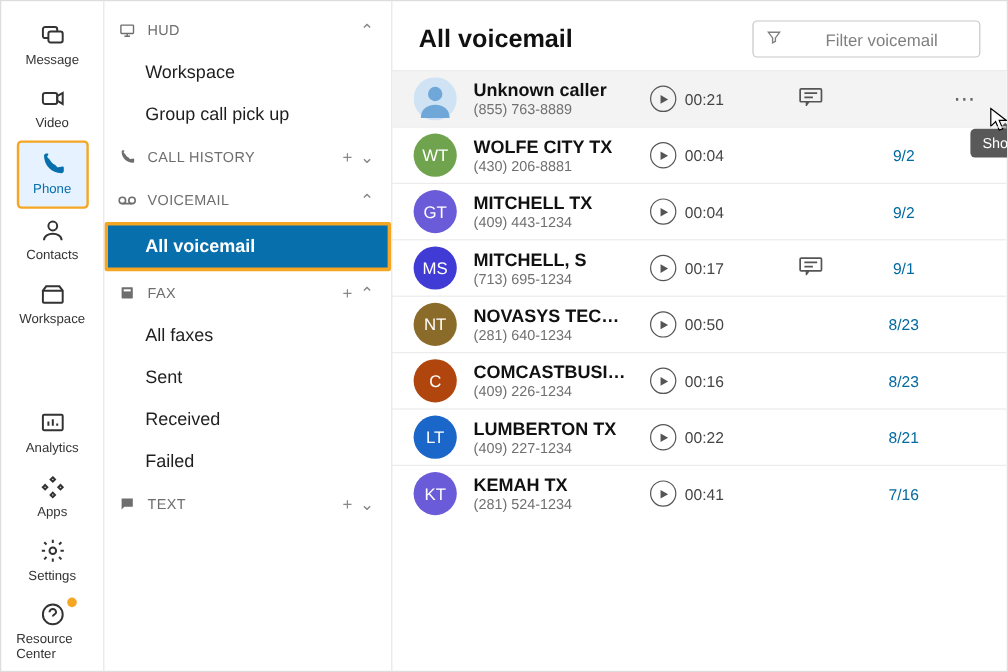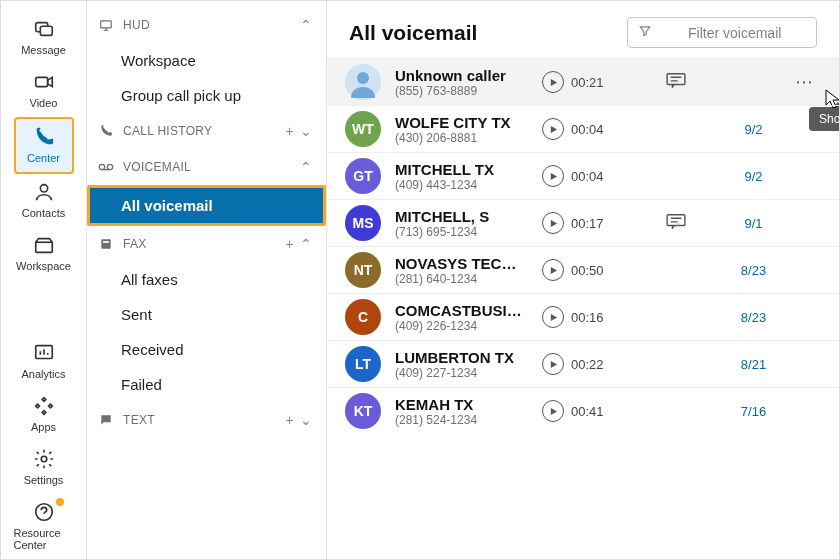--- a/index.html
+++ b/index.html
@@ -27,21 +27,21 @@
   
   .main { flex: 1; display:flex; flex-direction:column; }
   .main-hdr { display:flex; align-items:center; padding: 16px 22px 10px; }
   .main-hdr h1 { font-size: 21px; font-weight:700; flex:1; color:#111; }
   .filter-box { display:flex; align-items:center; border:1px solid #c7c7c7; border-radius:4px; padding:6px 10px; width:190px; color:#808080; font-size:14px;gap:28px; }
   .filter-box .f-ic { margin-right:8px; }
 
   .vm-list { flex:1; overflow-y:auto; }
   .vm-row { display:flex; align-items:center; padding: 5px 18px; border-top:1px solid #ececec; position:relative; }
   .vm-row.active { background:#f3f3f3; }
-  .avatar { width:36px; height:36px; border-radius:50%; display:flex; align-items:center; justify-content:center; color:#fff; font-weight:700; font-size:14px; margin-right:14px; flex-shrink:0; }
+  .avatar { width:36px; height:36px; border-radius:50%; display:flex; align-items:center; justify-content:center; color:#fff; font-weight:400; font-size:14px; margin-right:14px; flex-shrink:0; }
   .vm-info { flex: 0 0 140px; }
   .vm-name { font-size:15px; font-weight:600; color:#111; white-space:nowrap; overflow:hidden; text-overflow:ellipsis; max-width:140px;}
   .vm-sub { font-size:12px; color:#707070; }
   .play-col { width:36px; display:flex; justify-content:center; color:#555; }
   .dur-col { width:55px; font-size:13px; color:#444; text-align:left; }
   .transcript-col { width:100px; display:flex; justify-content:center; color:#555; }
   .date-col { flex:1; text-align:center; font-size:13px; color:#0369a1; padding-right:6px; }
   .more-col { width:34px; display:flex; justify-content:center; color:#666; font-size:18px;}
 
   .play-btn { width:22px; height:22px; border:1.5px solid #555; border-radius:50%; display:flex; align-items:center; justify-content:center;}
@@ -74,21 +74,21 @@
           </svg>
         </span>
         <span>Video</span>
       </div>
       <div class="rail-item active">
         <span class="ic">
           <svg width="22" height="22" viewBox="0 0 24 24" fill="currentColor">
             <path d="M6 2c-1 0-2 1-2 2 0 9 7 16 16 16 1 0 2-1 2-2v-3c0-.6-.4-1-1-1l-4 .7c-.4.1-.8 0-1-.3l-2-2c-2-1-3.7-2.7-4.7-4.7l-2-2c-.3-.2-.4-.6-.3-1L8 3c0-.6-.4-1-1-1H6z"></path>
           </svg>
         </span>
-        <span>Center</span>
+        <span>Phone</span>
       </div>
       <div class="rail-item">
         <span class="ic">
           <svg width="22" height="22" viewBox="0 0 24 24" fill="none" stroke="currentColor" stroke-width="1.8">
             <circle cx="12" cy="8" r="4"></circle>
             <path d="M4 21c0-4 4-6 8-6s8 2 8 6"></path>
           </svg>
         </span>
         <span>Contacts</span>
       </div>

